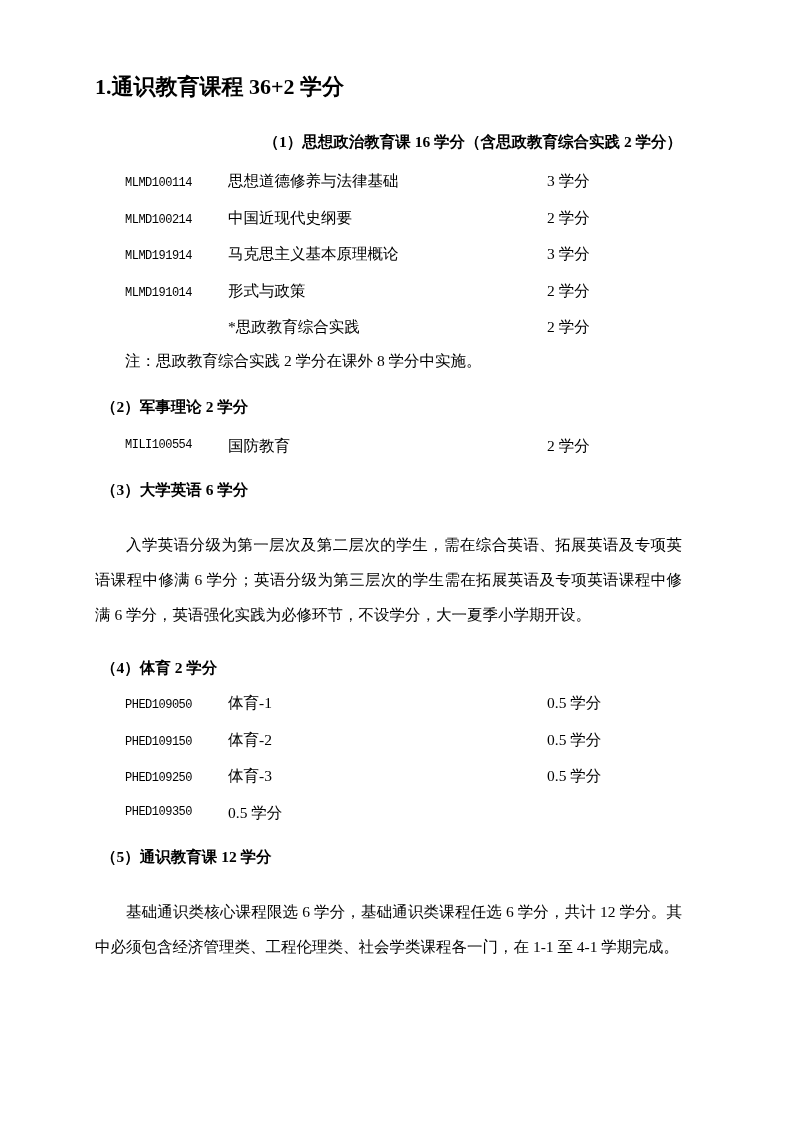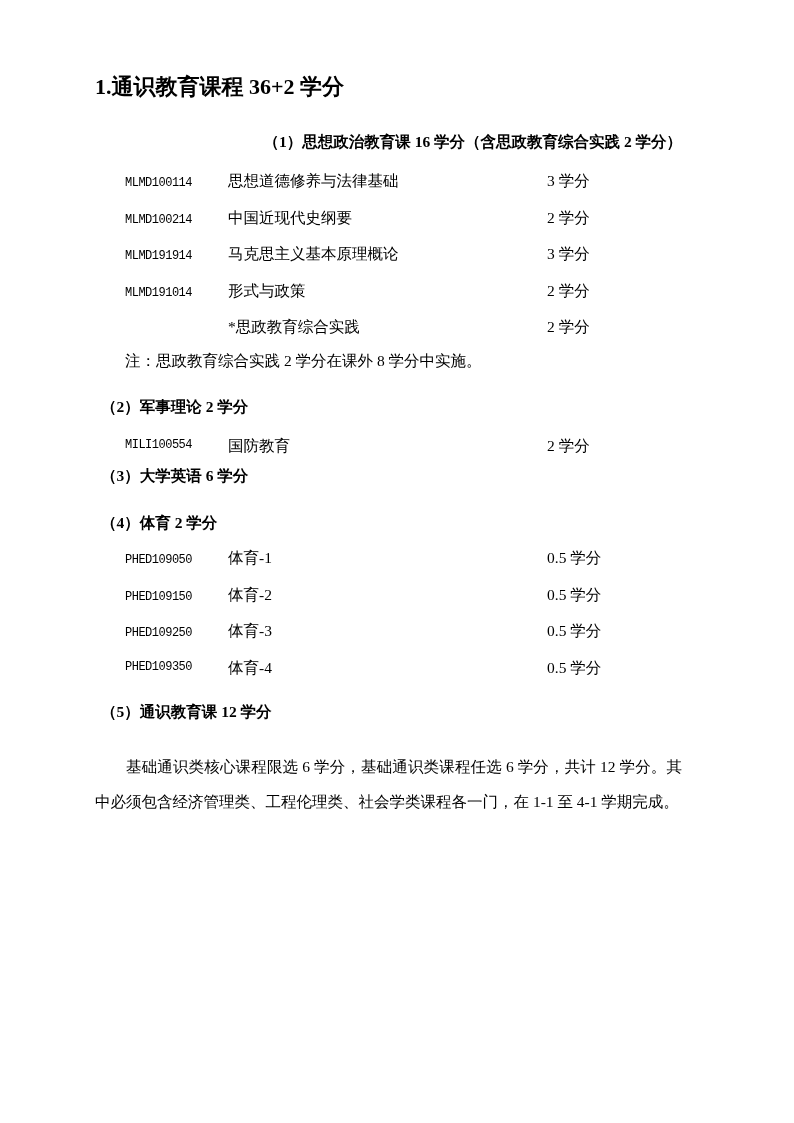--- a/index.html
+++ b/index.html
@@ -32,21 +32,21 @@
       margin-top: 28px;
     }
     .section-title {
       font-weight: bold;
       font-size: 15.5px;
       line-height: 20px;
       margin: 0 0 0 6px;
     }
     .st-1 { margin-top: 31px; text-align: right; }
     .st-2 { margin-top: 28px; }
-    .st-3 { margin-top: 12px; }
+    .st-3 { margin-top: 26px; }
     .st-4 { margin-top: 26px; }
     .st-5 { margin-top: 26px; }
     .course-list {
       margin-top: 20px;
     }
     .course-row {
       display: flex;
       align-items: baseline;
       margin-left: 30px;
       line-height: 17px;
@@ -123,20 +123,21 @@
   <div class="course-list">
     <div class="course-row">
       <span class="course-code">MILI100554</span>
       <span class="course-name">国防教育</span>
       <span class="course-credits">2 学分</span>
     </div>
   </div>
 
   <div class="section-title st-3">（3）大学英语 6 学分</div>
   <div class="para-block">
+    <p class="para">入学英语分级为第一层次及第二层次的学生，需在综合英语、拓展英语及专项英语课程中修满 6 学分；英语分级为第三层次的学生需在拓展英语及专项英语课程中修满 6 学分，英语强化实践为必修环节，不设学分，大一夏季小学期开设。</p>
   </div>
 
   <div class="section-title st-4">（4）体育 2 学分</div>
   <div class="course-list" style="margin-top:16px;">
     <div class="course-row">
       <span class="course-code">PHED109050</span>
       <span class="course-name">体育-1</span>
       <span class="course-credits">0.5 学分</span>
     </div>
     <div class="course-row">
@@ -144,21 +145,20 @@
       <span class="course-name">体育-2</span>
       <span class="course-credits">0.5 学分</span>
     </div>
     <div class="course-row">
       <span class="course-code">PHED109250</span>
       <span class="course-name">体育-3</span>
       <span class="course-credits">0.5 学分</span>
     </div>
     <div class="course-row">
       <span class="course-code">PHED109350</span>
-      <span class="course-name">体育-4</span>
       <span class="course-credits">0.5 学分</span>
     </div>
   </div>
 
   <div class="section-title st-5">（5）通识教育课 12 学分</div>
   <div class="para-block">
     <p class="para">基础通识类核心课程限选 6 学分，基础通识类课程任选 6 学分，共计 12 学分。其中必须包含经济管理类、工程伦理类、社会学类课程各一门，在 1-1 至 4-1 学期完成。</p>
   </div>
 
 

